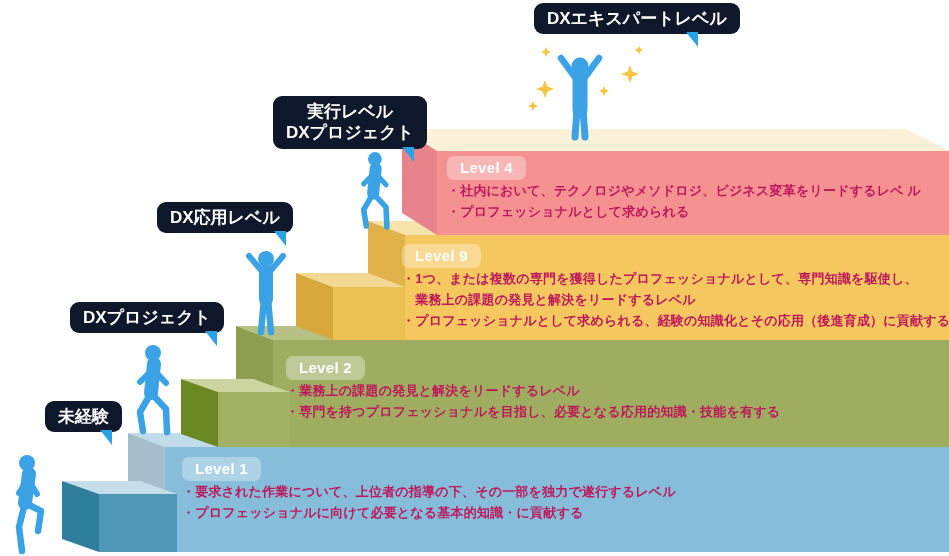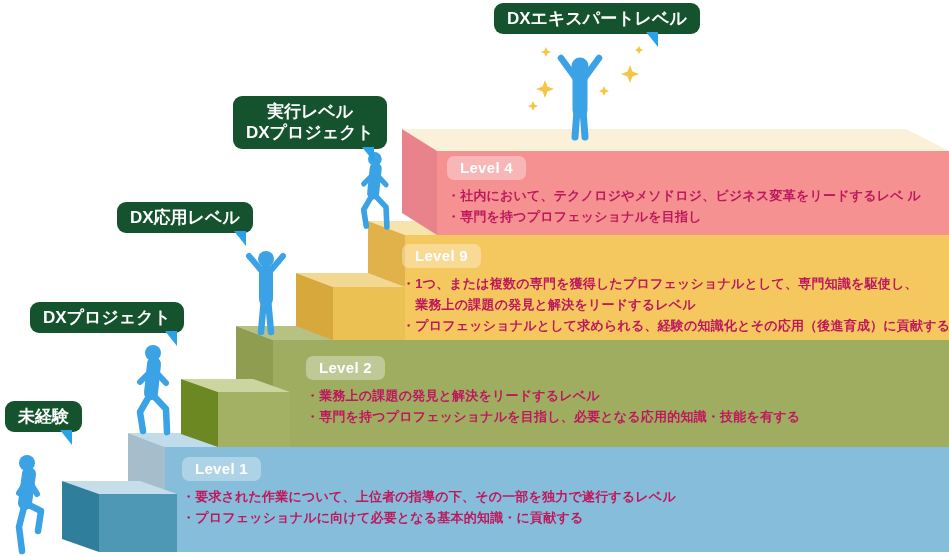--- a/index.html
+++ b/index.html
@@ -5,39 +5,39 @@
   html,body{margin:0;padding:0;background:#fff;}
   .stage{position:relative;width:949px;height:556px;background:#ffffff;overflow:hidden;
          font-family:"Liberation Sans","DejaVu Sans",sans-serif;}
   svg.scene{position:absolute;left:0;top:0;z-index:1;}
   .person{color:#3BA2E5;}
   .fig-limbs{stroke:currentColor;fill:none;stroke-linecap:round;stroke-linejoin:round;}
 
   
   .lvl{position:absolute;z-index:3;}
   .badge{display:inline-block;background:rgba(255,255,255,0.34);color:#fff;font-weight:bold;
-         font-size:15px;line-height:1.3;padding:2px 13px;border-radius:7px;margin-bottom:5px;
+         font-size:15px;line-height:1.3;padding:2px 13px;border-radius:7px;
          letter-spacing:0.3px;}
   .bullet{font-size:13px;font-weight:bold;color:#be185d;line-height:1.62;white-space:pre;
           letter-spacing:0.2px;}
 
   
-  .bubble{position:absolute;z-index:5;background:#14532d;color:#fff;font-weight:bold;
-          font-size:17px;line-height:1.25;padding:5px 13px;border-radius:9px;text-align:center;}
+  .bubble{position:absolute;z-index:5;background:#0f172a;color:#fff;font-weight:bold;
+          font-size:17px;line-height:1.25;padding:5px 13px;border-radius:9px;text-align:center;margin-left:40px;}
   .bubble .tail{position:absolute;bottom:-13px;width:0;height:0;
                 border-top:15px solid #29A2E8;border-left:12px solid transparent;}
   #b1 .tail{right:10px;} #b2 .tail{right:7px;} #b3 .tail{right:7px;}
   #b4 .tail{right:13px;} #b5 .tail{right:42px;}
   #b1{left:5px;top:401px;}
   #b2{left:30px;top:302px;}
   #b3{left:117px;top:202px;}
   #b4{left:233px;top:96px;}
   #b5{left:494px;top:3px;}
   #lv1{left:182px;top:457px;}
-  #lv2{left:306px;top:356px;}
+  #lv2{left:286px;top:356px;}
   #lv3{left:402px;top:244px;}
   #lv4{left:447px;top:156px;}
 </style>
 </head>
 <body>
 
 <div class="stage">
 
   <svg class="scene" width="949" height="556" viewBox="0 0 949 556">
 
@@ -171,16 +171,16 @@
   <div class="lvl" id="lv3">
     <span class="badge">Level 9</span>
     <div class="bullet">・1つ、または複数の専門を獲得したプロフェッショナルとして、専門知識を駆使し、</div>
     <div class="bullet">　業務上の課題の発見と解決をリードするレベル</div>
     <div class="bullet">・プロフェッショナルとして求められる、経験の知識化とその応用（後進育成）に貢献する</div>
   </div>
 
   <div class="lvl" id="lv4">
     <span class="badge">Level 4</span>
     <div class="bullet">・社内において、テクノロジやメソドロジ、ビジネス変革をリードするレベ ル</div>
-    <div class="bullet">・専門を持つプロフェッショナルを目指し</div>
+    <div class="bullet">・プロフェッショナルとして求められる</div>
   </div>
 
 </div>
 
 </body></html>

